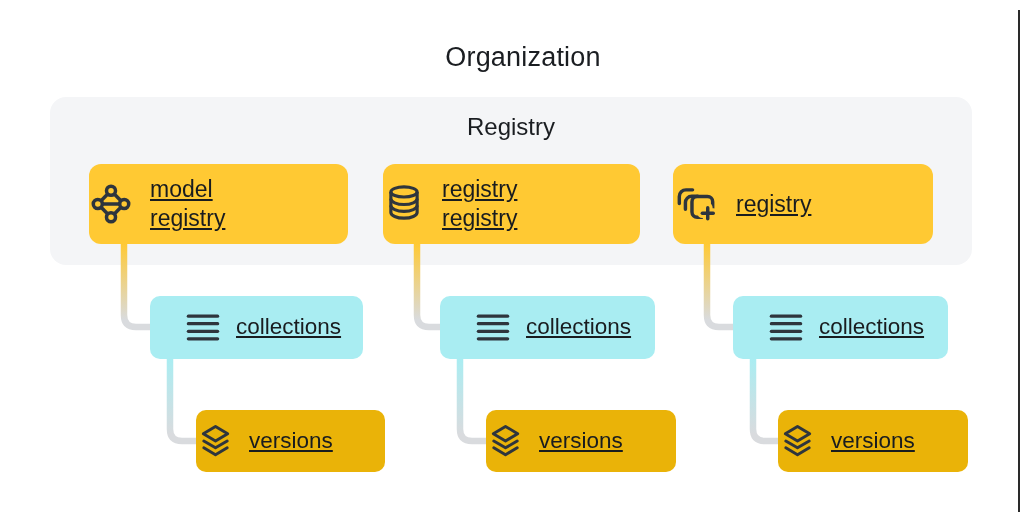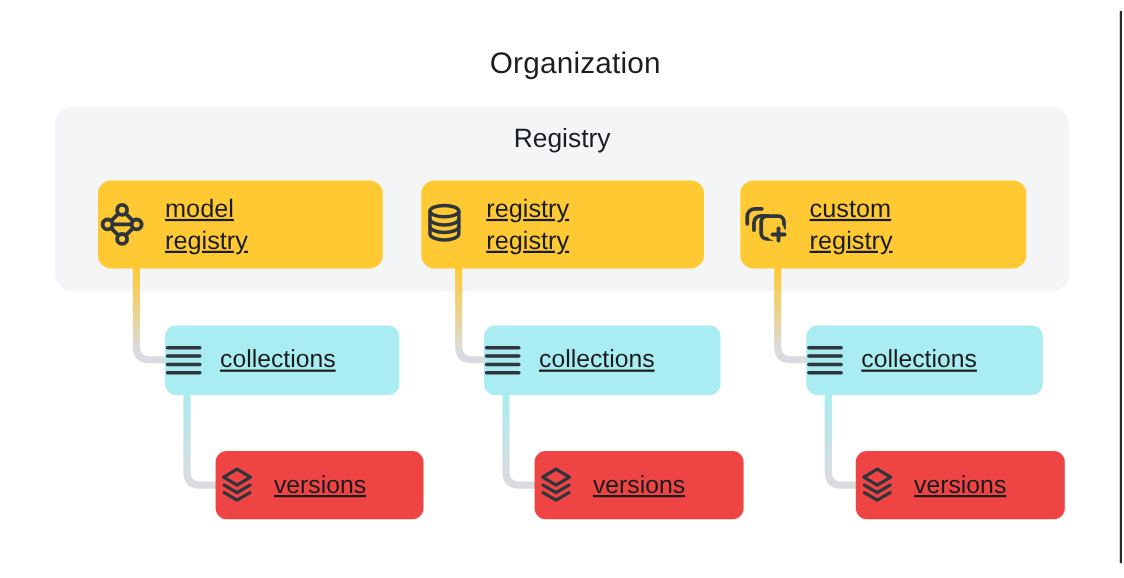--- a/index.html
+++ b/index.html
@@ -31,26 +31,26 @@
     box-sizing: border-box; color: #191c1f; text-decoration: underline;
   }
   .node .txt { font-size: 22.5px; line-height: 1.26; color: #191c1f; }
 
   .registry-box { top: 164px; height: 80px; background: #ffc933; border-radius: 12px; gap: 17px; }
   .registry-box .txt { font-size: 23px; }
   .rb-1 { left: 89px;  width: 259px; }
   .rb-2 { left: 383px; width: 257px; }
   .rb-3 { left: 673px; width: 260px; }
 
-  .collections-box { top: 296px; height: 63px; background: #a9edf2; border-radius: 10px; gap: 16px; }
+  .collections-box { top: 296px; height: 63px; background: #a9edf2; border-radius: 10px; gap: 16px; padding-left: 36px; }
   .cb-1 { left: 150px; width: 213px; }
   .cb-2 { left: 440px; width: 215px; }
   .cb-3 { left: 733px; width: 215px; }
 
-  .versions-box { top: 410px; height: 62px; background: #ef4444; border-radius: 10px; gap: 14px; }
+  .versions-box { top: 410px; height: 62px; background: #eab308; border-radius: 10px; gap: 14px; }
   .vb-1 { left: 196px; width: 189px; }
   .vb-2 { left: 486px; width: 190px; }
   .vb-3 { left: 778px; width: 190px; }
 
   .icon { flex: 0 0 auto; display: block; }
 
   .frame-edge-right {
     position: absolute; left: 1018px; top: 10px; width: 2px; height: 502px;
     background: #2a2a2a;
   }
@@ -126,21 +126,20 @@
       <g stroke="#ffc933" stroke-width="8.5">
         <line x1="25.5" y1="28" x2="35" y2="28"></line>
         <line x1="30.2" y1="23.2" x2="30.2" y2="32.8"></line>
       </g>
       <g stroke-width="3">
         <line x1="25.5" y1="28" x2="35" y2="28"></line>
         <line x1="30.2" y1="23.2" x2="30.2" y2="32.8"></line>
       </g>
     </svg>
     <div class="txt">
-      <div>custom</div>
       <div>registry</div>
     </div>
   </div>
 
   <div class="node collections-box cb-1">
     <svg class="icon" width="34" height="31" viewBox="0 0 36 32" stroke="#2e353d" stroke-width="3.4" stroke-linecap="round">
       <line x1="2.5" y1="4" x2="33.5" y2="4"></line>
         <line x1="2.5" y1="12" x2="33.5" y2="12"></line>
       <line x1="2.5" y1="20" x2="33.5" y2="20"></line>
         <line x1="2.5" y1="28" x2="33.5" y2="28"></line>

